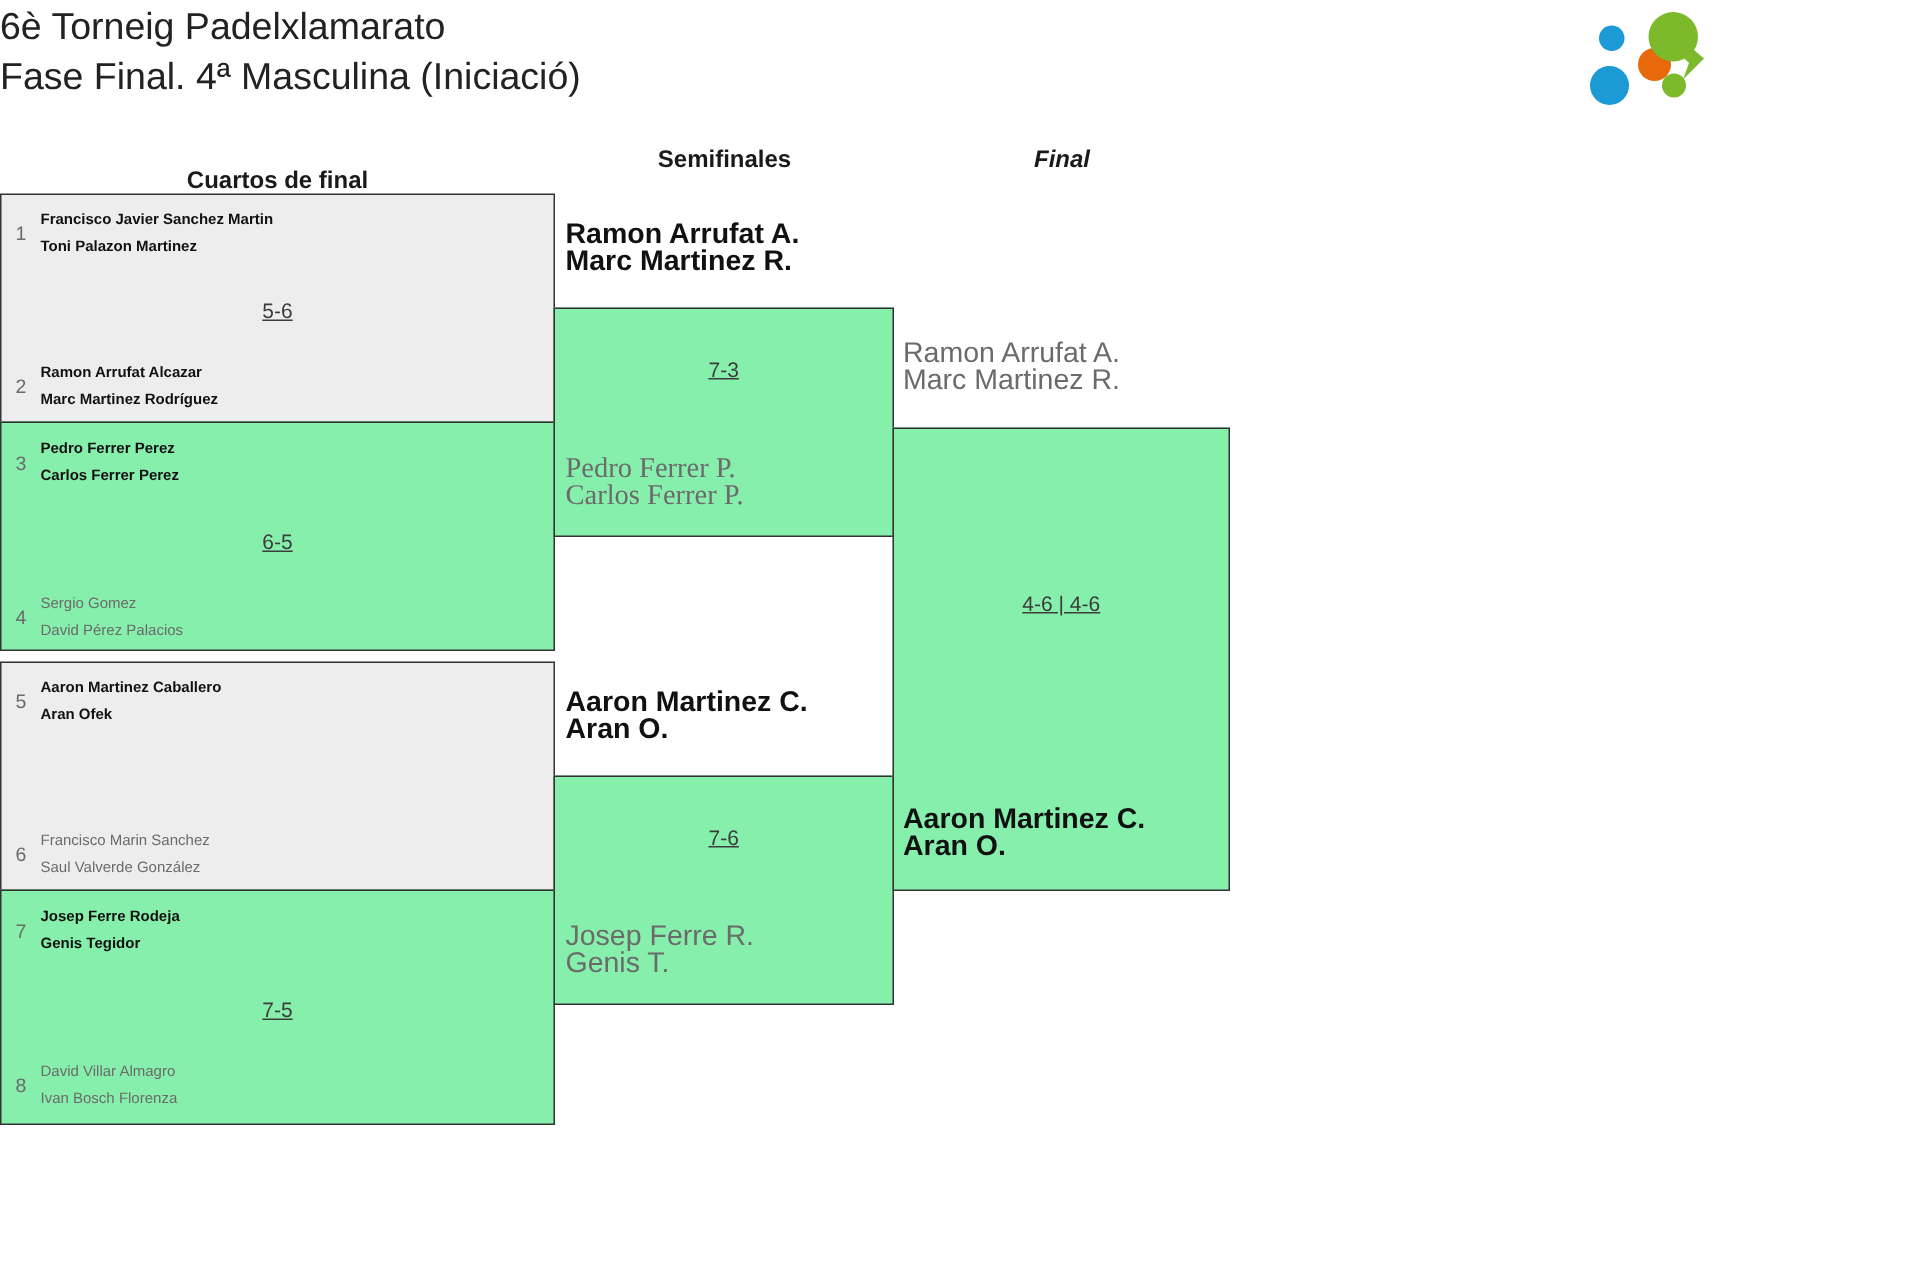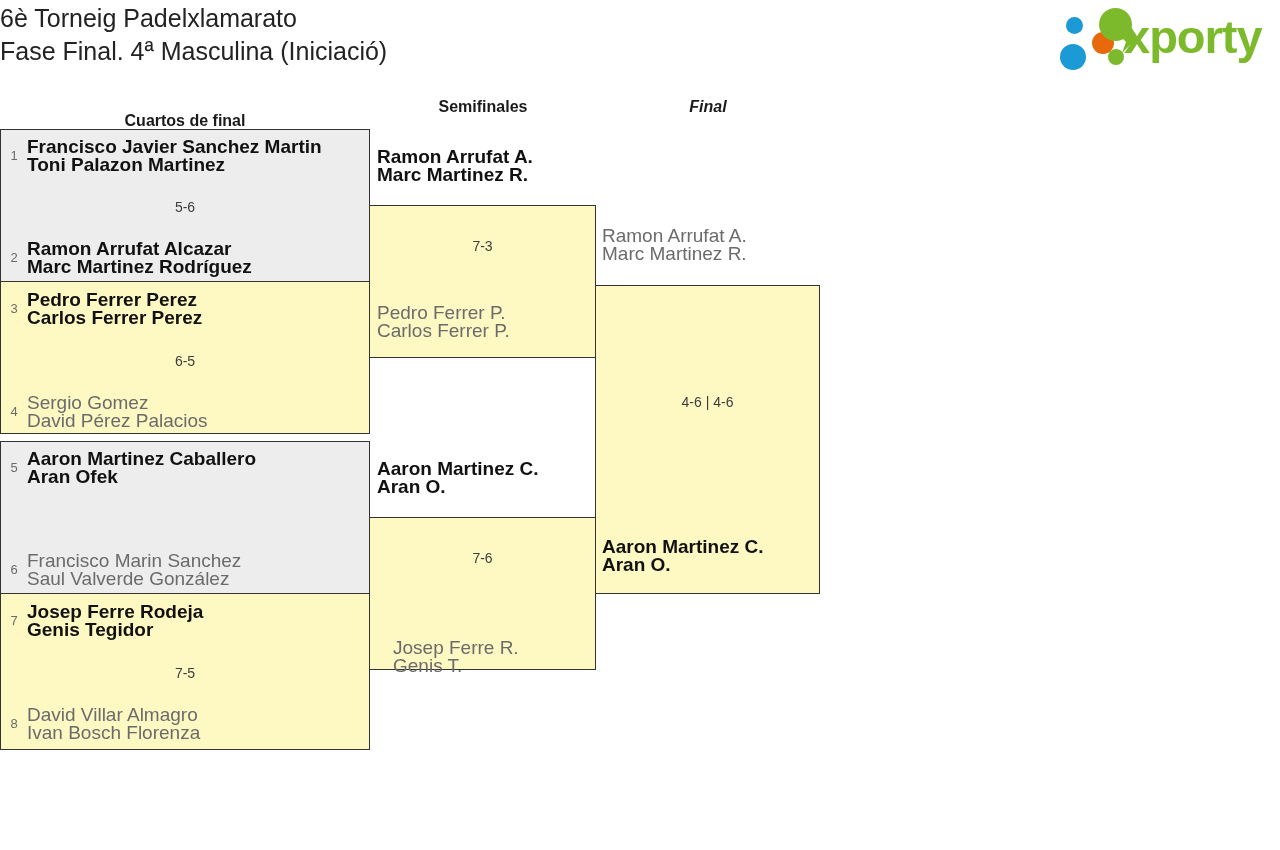--- a/index.html
+++ b/index.html
@@ -83,21 +83,21 @@
     left: 0;
     top: 0;
     width: 1280px;
     height: 850px;
   }
 
   
   .match {
     position: absolute;
     border: 1px solid #333333;
-    background: #fef9c3;
+    background: #86efac;
   }
   .match.shaded { background: #ededed; }
 
   
   .player {
     position: absolute;
     left: 0;
     width: 100%;
     display: flex;
     align-items: center;
@@ -105,37 +105,38 @@
   .seed {
     width: 26px;
     flex: 0 0 26px;
     text-align: center;
     font-size: 13px;
     line-height: 16px;
     color: #6b6b6b;
   }
   .names {
     flex: 1 1 auto;
-    font-size: 19px;
+    font-size: 10px;
     line-height: 18px;
     color: #6b6b6b;
     white-space: nowrap;
   }
   .player.winner .names {
     color: #111111;
     font-weight: 700;
   }
   .score {
     position: absolute;
     left: 0;
     width: 100%;
     text-align: center;
     font-size: 14px;
     line-height: 18px;
     color: #3c3c3c;
+    text-decoration: underline;
   }
 
   
   .adv {
     position: absolute;
     font-size: 19px;
     line-height: 18px;
     white-space: nowrap;
     color: #6b6b6b;
   }
@@ -168,21 +169,20 @@
     <div class="logo-mark">
       <span class="dot b1"></span>
       <span class="dot o1"></span>
       <span class="dot b2"></span>
       <span class="dot g1"></span>
       <span class="dot g2"></span>
       <svg width="84" height="62" viewBox="0 0 84 62" style="position:absolute;left:0;top:0;">
         <path d="M66 19 L80 31 L66 45 L70 34 L62 26 Z" fill="#7cba2c"></path>
       </svg>
     </div>
-    <div class="logo-text">xporty</div>
   </div>
 
 </div>
 
 <div class="round-header" id="round-h-0">Cuartos de final</div>
 <div class="round-header" id="round-h-1">Semifinales</div>
 <div class="round-header" id="round-h-2">Final</div>
 
 <div class="bracket">
 
@@ -262,29 +262,29 @@
   </div>
 
   <div class="match" id="m-sf-1">
     <div class="score" style="top:31px;">7-6</div>
   </div>
 
   <div class="adv winner" style="left:377px; top:148px;">
     <span>Ramon Arrufat A.</span><br>
     <span>Marc Martinez R.</span>
   </div>
-  <div class="adv" style="left:377px; top:304px;">
+  <div class="adv" style="left:377px; top:304px;font-family:Liberation Serif, serif;">
     <span>Pedro Ferrer P.</span><br>
     <span>Carlos Ferrer P.</span>
   </div>
   <div class="adv winner" style="left:377px; top:460px;">
     <span>Aaron Martinez C.</span><br>
     <span>Aran O.</span>
   </div>
-  <div class="adv" style="left:377px; top:639px;margin-left:16px;">
+  <div class="adv" style="left:377px; top:616px;">
     <span>Josep Ferre R.</span><br>
     <span>Genis T.</span>
   </div>
 
   <div class="match" id="m-f-0">
     <div class="score" style="top:107px;">4-6 | 4-6</div>
   </div>
 
   <div class="adv" style="left:602px; top:227px;">
     <span>Ramon Arrufat A.</span><br>

